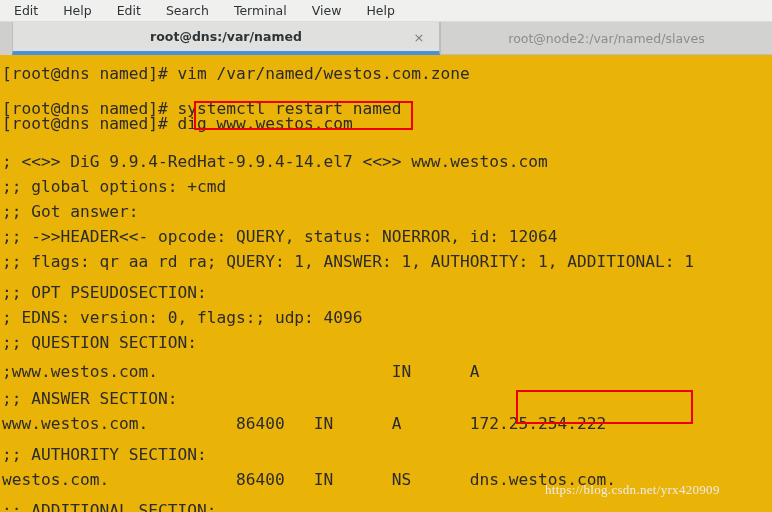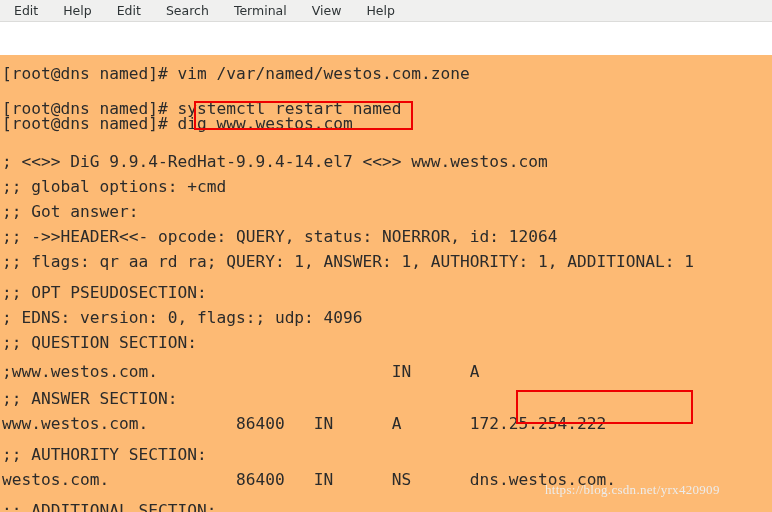--- a/index.html
+++ b/index.html
@@ -101,21 +101,21 @@
     font-size: 13px;
     color: #7a7a78;
   }
 
   
   .terminal {
     position: absolute;
     left: 0; top: 55px;
     width: 772px;
     height: 457px;
-    background: #fdba74;
+    background: #eab308;
     overflow: hidden;
   }
   .term-line {
     position: absolute;
     left: 2px;
     font-family: "DejaVu Sans Mono", monospace;
     font-size: 16.2px;
     line-height: 25px;
     color: #2b2b2b;
     white-space: pre;
@@ -163,20 +163,29 @@
   <div class="menubar">
     <div class="menu-item">Edit</div>
     <div class="menu-item">Help</div>
     <div class="menu-item">Edit</div>
     <div class="menu-item">Search</div>
     <div class="menu-item">Terminal</div>
     <div class="menu-item">View</div>
     <div class="menu-item">Help</div>
   </div>
 
+  <div class="tabbar">
+    <div class="tab active">
+      <span class="tab-title">root@dns:/var/named</span>
+      <span class="tab-close">×</span>
+    </div>
+    <div class="tab inactive">
+      <span class="tab-title">root@node2:/var/named/slaves</span>
+    </div>
+  </div>
 
   <div class="terminal">
     <div class="term-line" style="top:6px">[root@dns named]# vim /var/named/westos.com.zone</div>
     <div class="term-line" style="top:41px">[root@dns named]# systemctl restart named</div>
     <div class="term-line" style="top:56px">[root@dns named]# dig www.westos.com</div>
     <div class="term-line" style="top:94px">; &lt;&lt;&gt;&gt; DiG 9.9.4-RedHat-9.9.4-14.el7 &lt;&lt;&gt;&gt; www.westos.com</div>
     <div class="term-line" style="top:119px">;; global options: +cmd</div>
     <div class="term-line" style="top:144px">;; Got answer:</div>
     <div class="term-line" style="top:169px">;; -&gt;&gt;HEADER&lt;&lt;- opcode: QUERY, status: NOERROR, id: 12064</div>
     <div class="term-line" style="top:194px">;; flags: qr aa rd ra; QUERY: 1, ANSWER: 1, AUTHORITY: 1, ADDITIONAL: 1</div>

